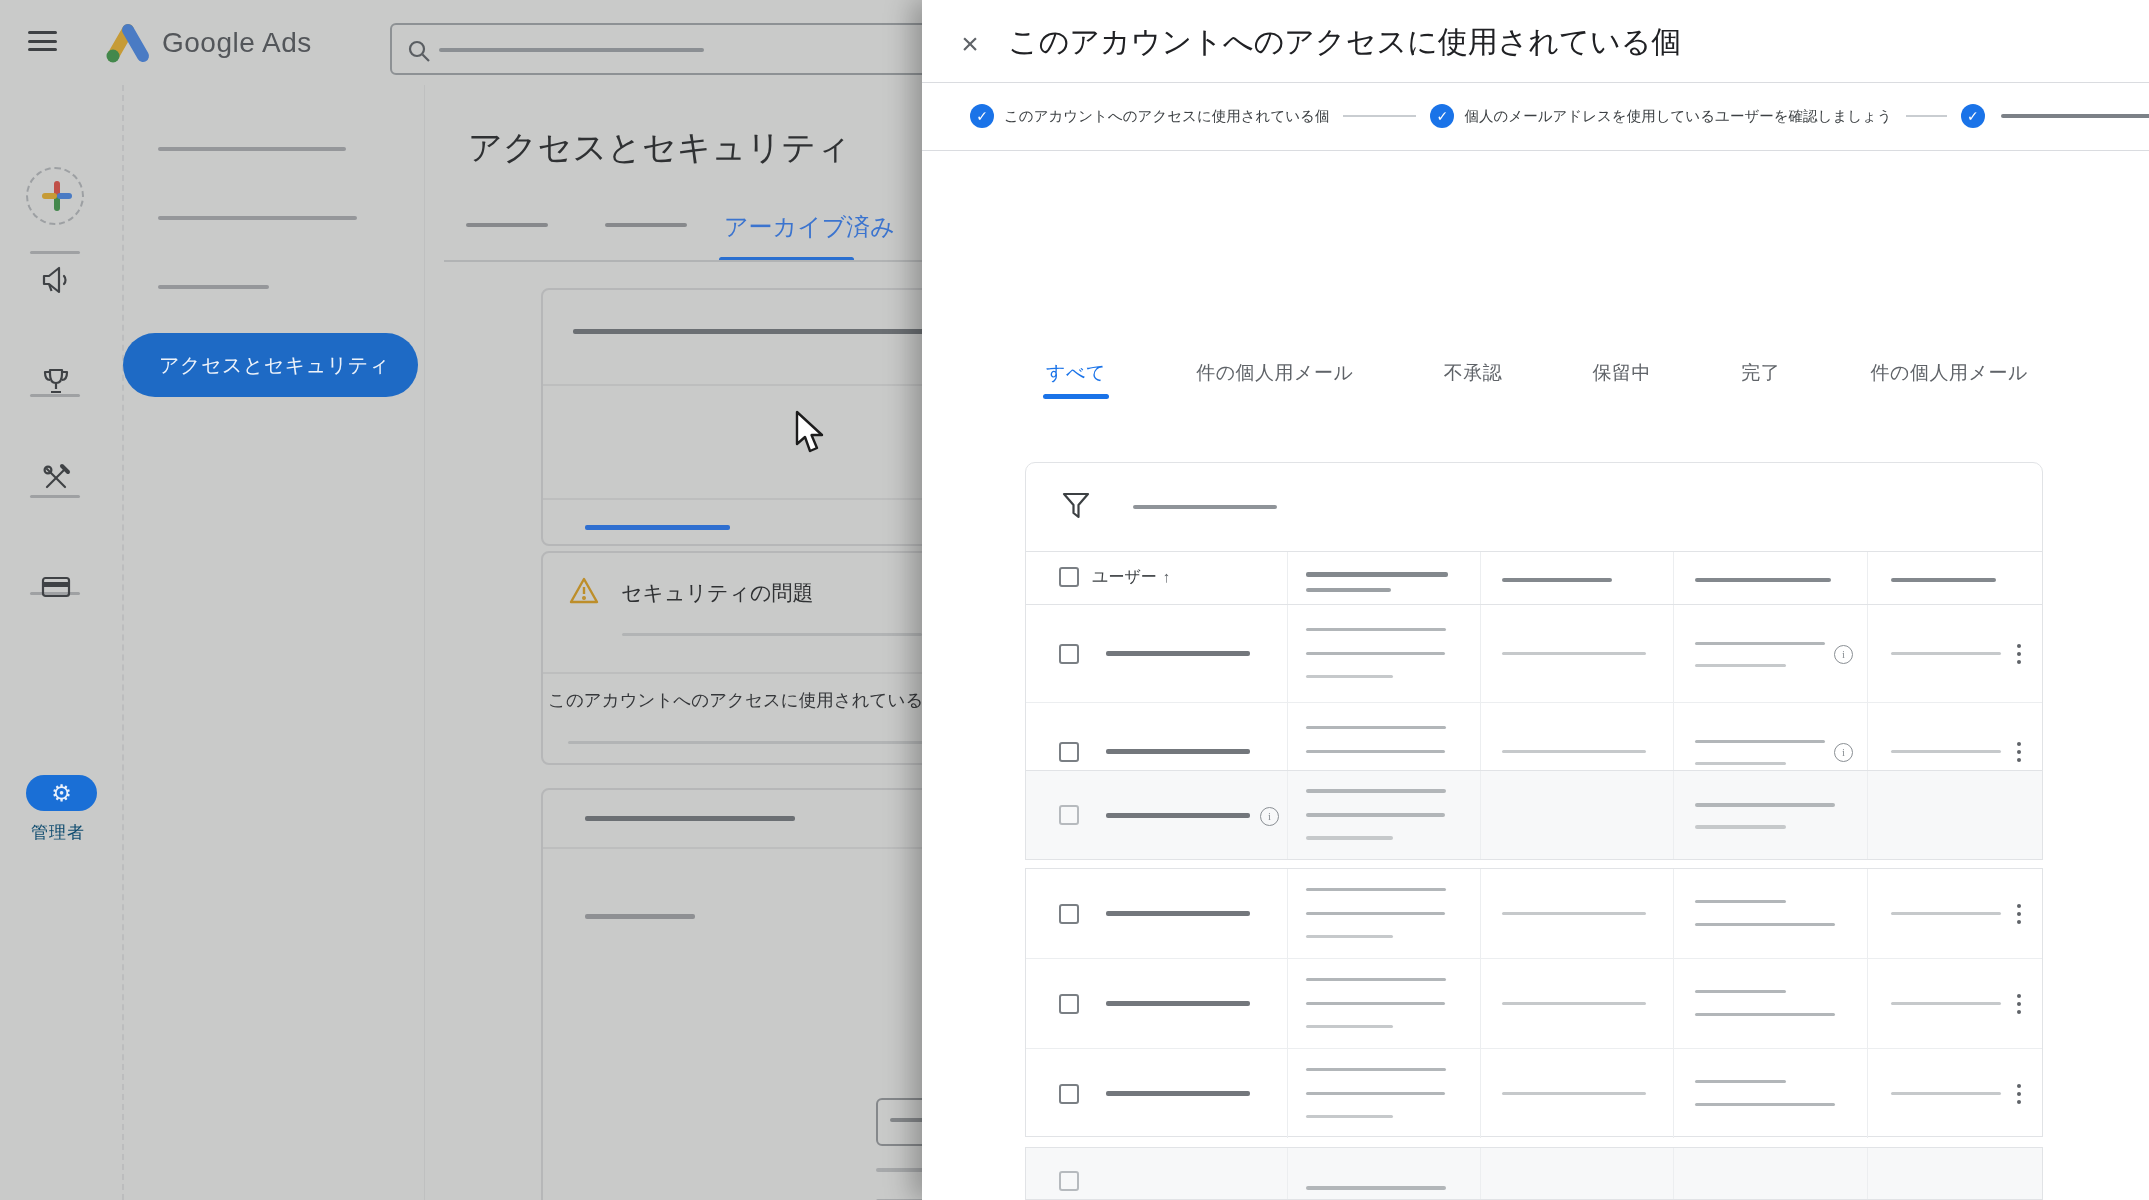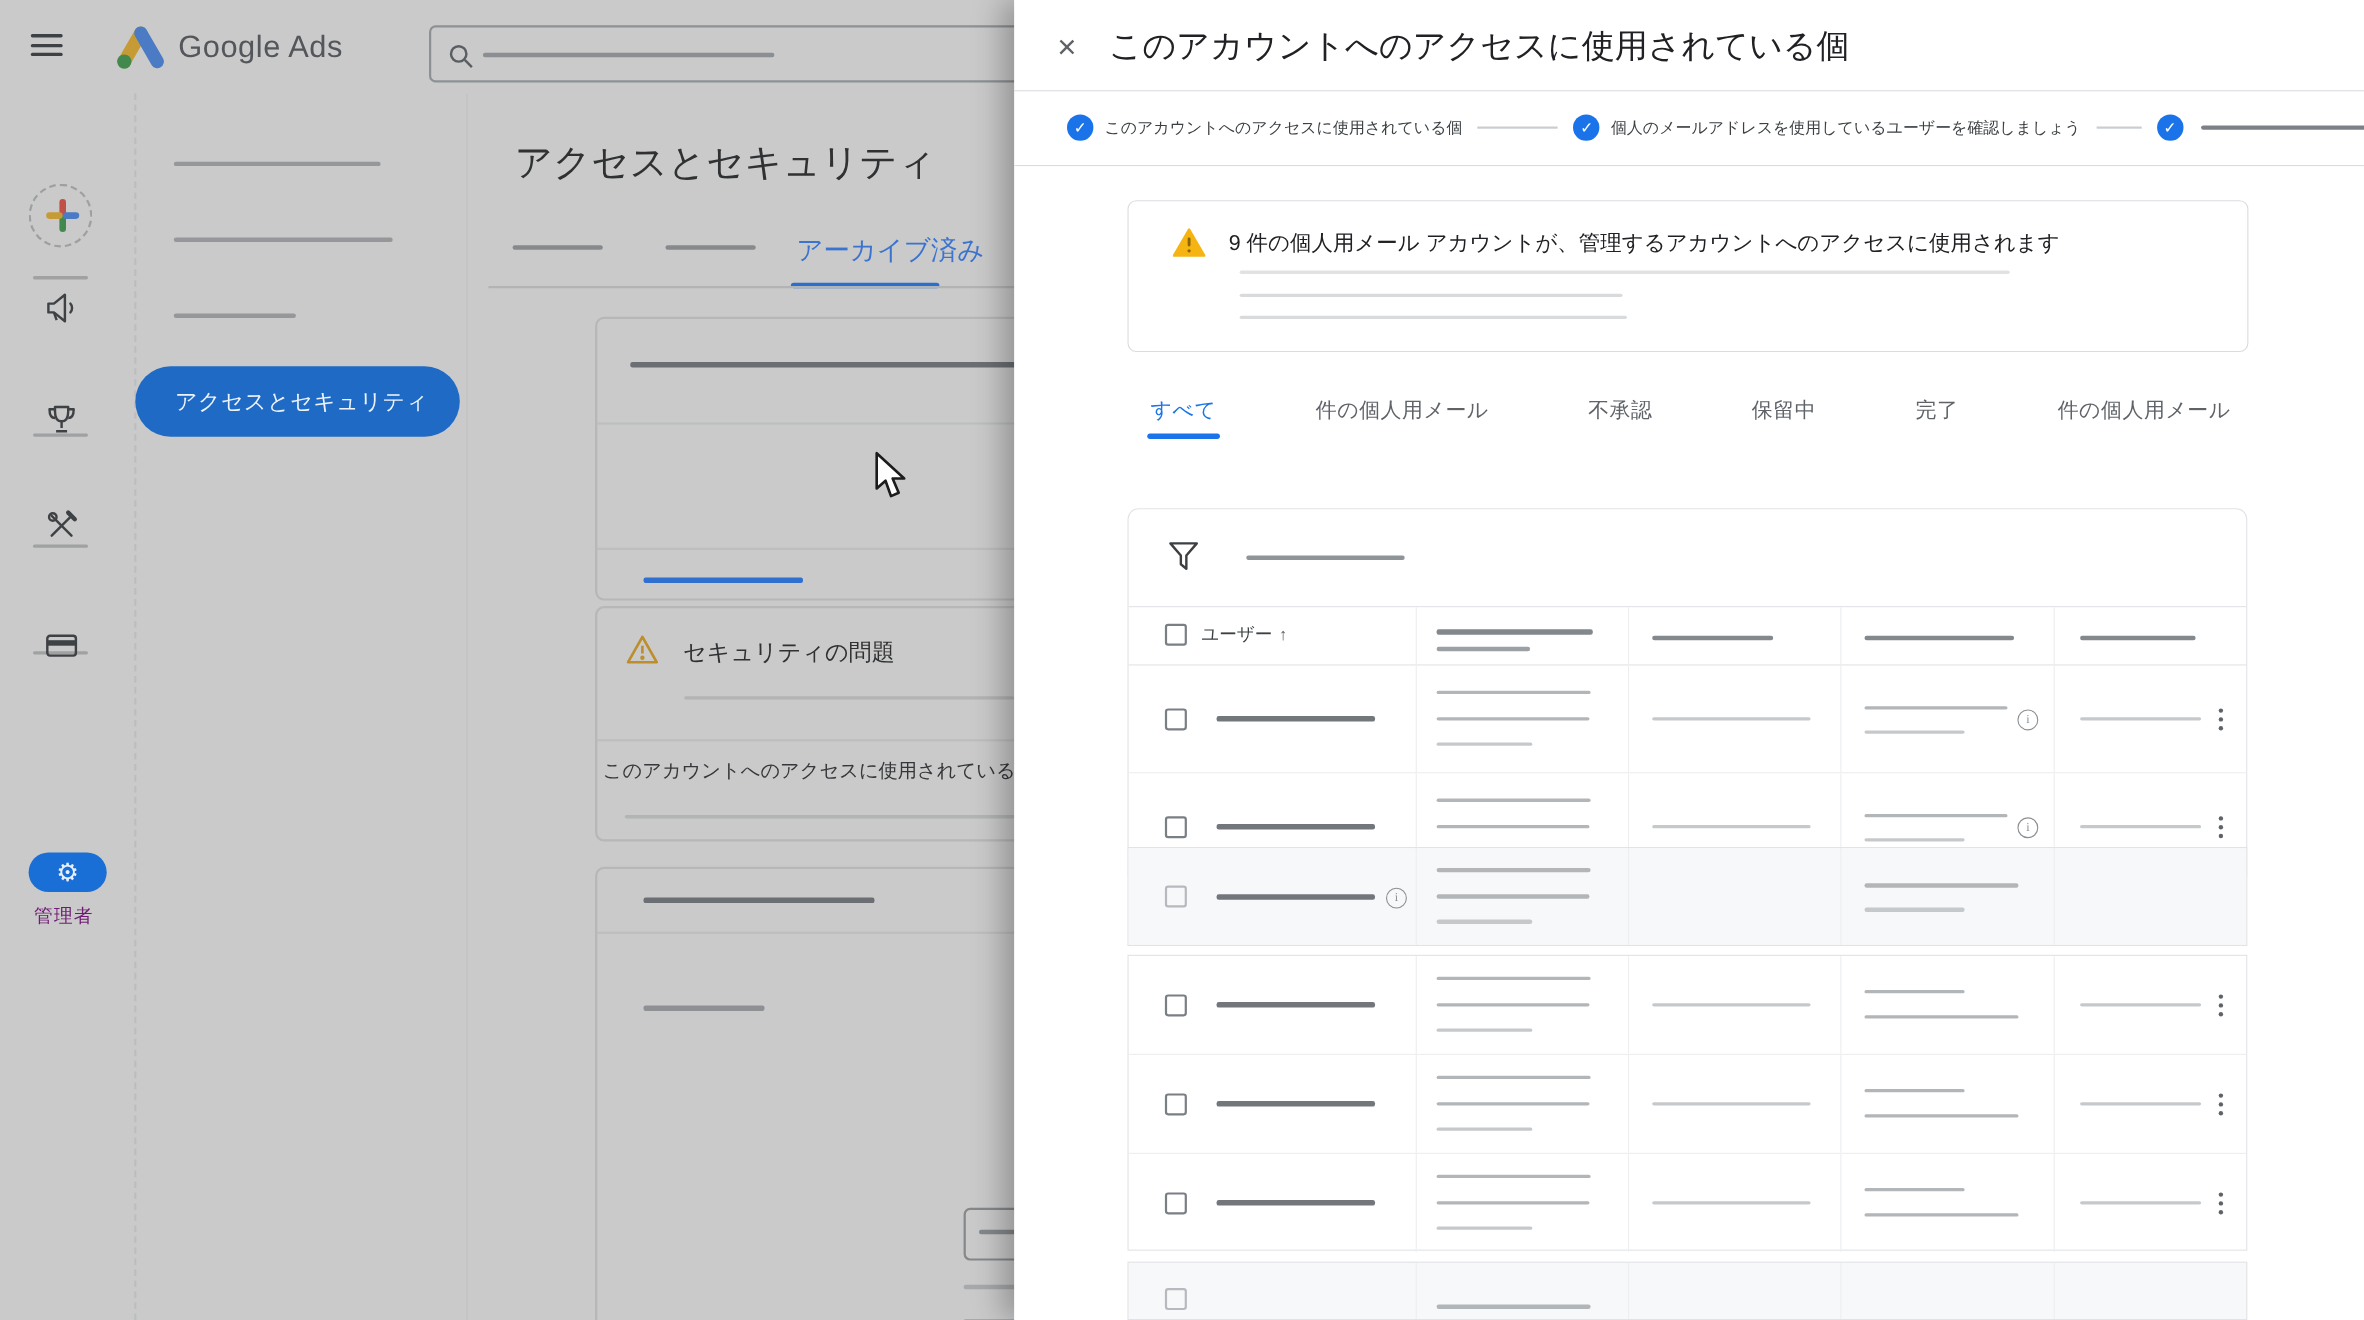--- a/index.html
+++ b/index.html
@@ -22,21 +22,21 @@
   .rail-sep{position:absolute;left:30px;width:50px;height:3px;background:#9fa1a3;border-radius:2px;}
   .plusbtn{position:absolute;left:26px;top:82px;width:58px;height:58px;border:2px dashed #9da0a3;border-radius:50%;box-sizing:border-box;}
   .plusbtn span{position:absolute;border-radius:3px;}
   .plus-v-top{left:26px;top:12px;width:6px;height:15px;background:#c05048;}
   .plus-v-bot{left:26px;top:27px;width:6px;height:15px;background:#43884c;}
   .plus-h-left{left:14px;top:24px;width:15px;height:6px;background:#c69b36;}
   .plus-h-right{left:29px;top:24px;width:15px;height:6px;background:#4a7bc4;}
   .rail-icon{position:absolute;left:40px;width:32px;height:32px;color:#3f4245;}
   .gear-pill{position:absolute;left:26px;top:690px;width:71px;height:36px;border-radius:18px;background:#1a6fd6;display:flex;align-items:center;justify-content:center;cursor:pointer;}
   .gear-glyph{color:#e9f0fb;font-size:23px;line-height:1;}
-  .admin-label{position:absolute;left:31px;top:736px;font-size:17px;color:#701a75;letter-spacing:1px;}
+  .admin-label{position:absolute;left:31px;top:736px;font-size:17px;color:#0c4a6e;letter-spacing:1px;}
   .rail-dots{position:absolute;left:122px;top:85px;bottom:0;border-left:2px dashed #b4b6b8;opacity:.6;}
 
   .navpanel{position:absolute;left:123px;top:85px;width:300px;height:1115px;}
   .nav-line{position:absolute;left:35px;height:4px;background:#95979a;border-radius:2px;}
   .nav-pill{position:absolute;left:0;top:248px;width:295px;height:64px;border-radius:32px;background:#1e6ac5;color:#eef3fa;font-size:20px;display:flex;align-items:center;padding-left:36px;box-sizing:border-box;cursor:pointer;letter-spacing:.5px;}
 
   .content{position:absolute;left:424px;top:85px;width:498px;height:1115px;border-left:1px solid #bfc0c0;}
   .page-title{position:absolute;left:43px;top:40px;font-size:34px;color:#2f3133;}
   .skl{position:absolute;border-radius:2px;}
   .tabline1{left:41px;top:138px;width:82px;height:4px;background:#87898c;}
@@ -258,33 +258,20 @@
         <span class="step-connector" style="width: 73px; margin: 0px 14px;"></span>
         <span class="step-circle">✓</span>
         <span class="step-label">個人のメールアドレスを使用しているユーザーを確認しましょう</span>
         <span class="step-connector" style="width: 41px; margin: 0px 14px;"></span>
         <span class="step-circle">✓</span>
         <span class="step-placeholder" style="width: 218px;"></span>
       </div>
   </div>
   <div class="hdiv" style="top:150px"></div>
 
-  <div class="warncard">
-    <span class="tri">
-      <svg width="30" height="27" viewBox="0 0 30 27">
-        <path d="M15 1.5 L29 25.5 H1 Z" fill="#f5b412" stroke="#f5b412" stroke-width="2" stroke-linejoin="round"></path>
-        <rect x="13.7" y="9" width="2.6" height="8" rx="1.2" fill="#8a6400"></rect>
-        <circle cx="15" cy="21" r="1.5" fill="#8a6400"></circle>
-      </svg>
-    </span>
-    <div class="warn-text">9 件の個人用メール アカウントが、管理するアカウントへのアクセスに使用されます</div>
-    <span class="wline wl1"></span>
-    <span class="wline wl2"></span>
-    <span class="wline wl3"></span>
-  </div>
 
   <div class="ptabs">
       <span class="ptab active">すべて</span>
       <span class="ptab">件の個人用メール</span>
       <span class="ptab">不承認</span>
       <span class="ptab">保留中</span>
       <span class="ptab">完了</span>
       <span class="ptab">件の個人用メール</span>
     </div>
 

